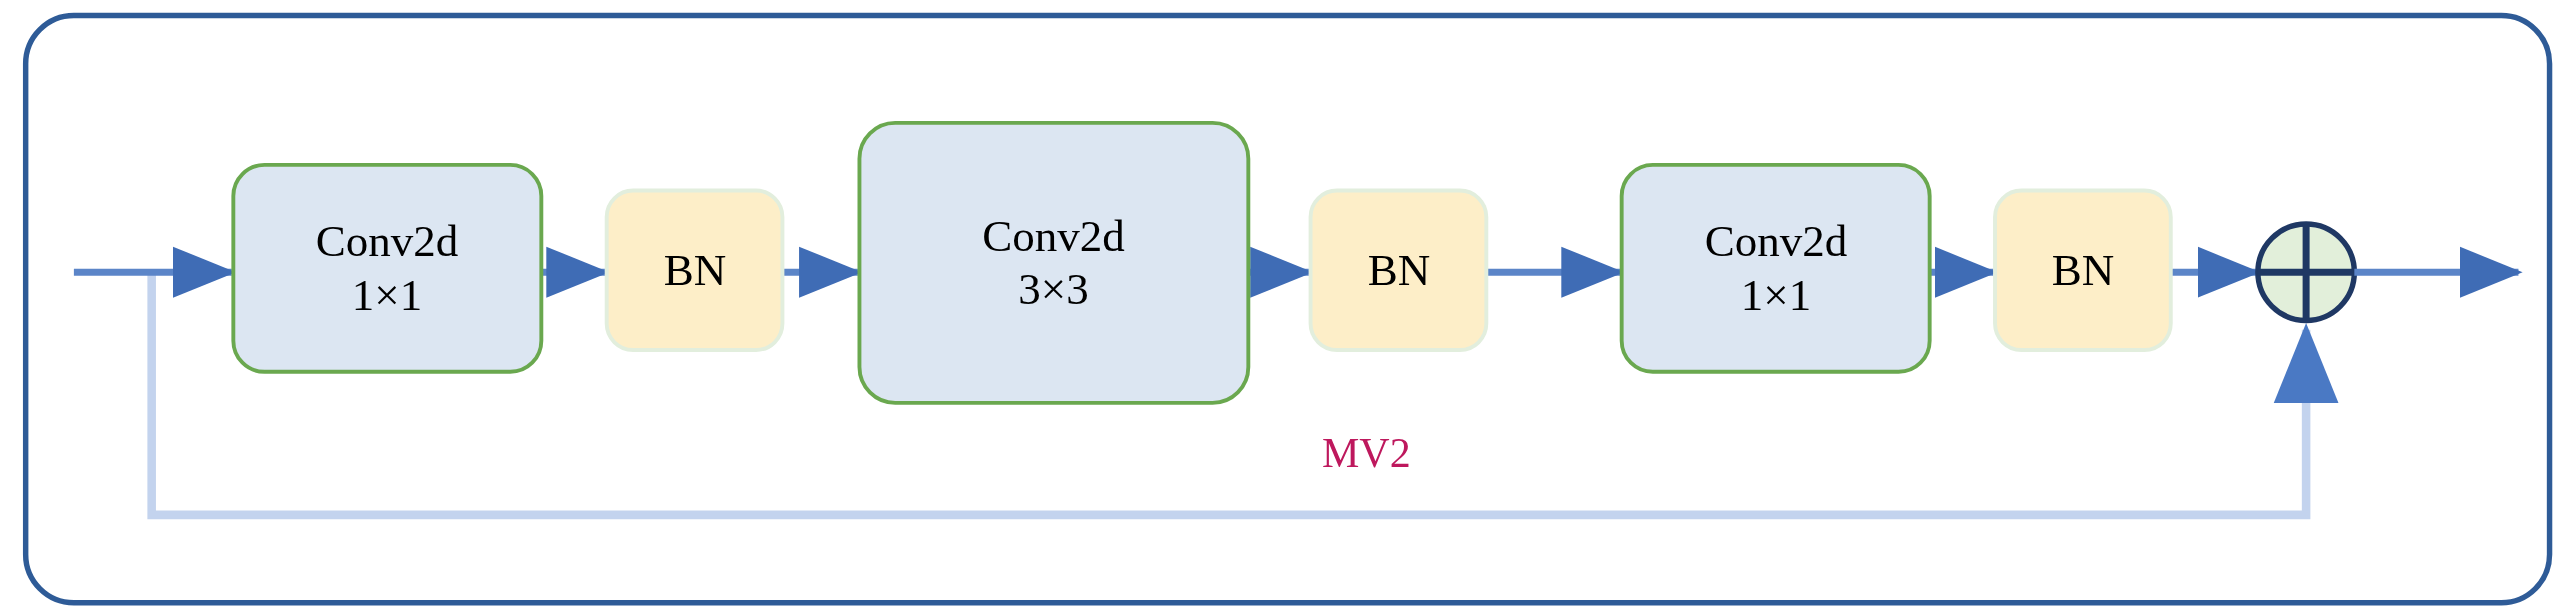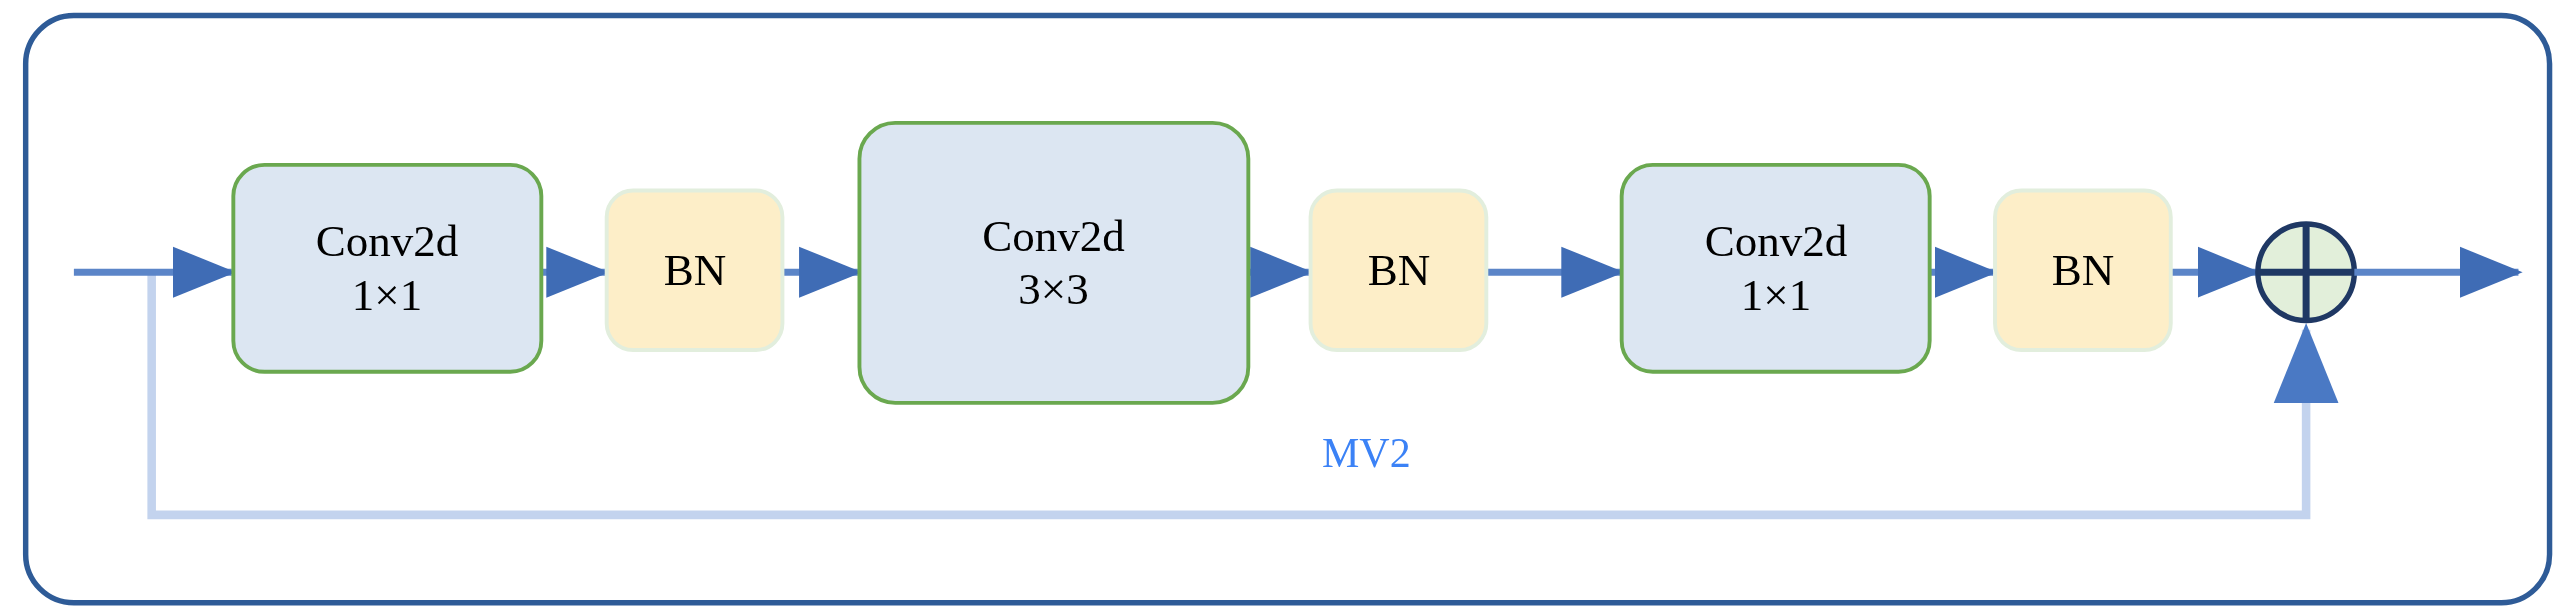--- a/index.html
+++ b/index.html
@@ -30,21 +30,21 @@
     justify-content: center;
     text-align: center;
     color: #000000;
     line-height: 1.18;
     pointer-events: none;
     white-space: nowrap;
   }
   .lbl-line { display: block; }
   .mv2-label {
     position: absolute;
-    color: #3b82f6;
+    color: #be185d;
     font-size: 42px;
     line-height: 1;
     white-space: nowrap;
   }
 </style>
 </head>
 <body>
 
 <div id="canvas">
 

